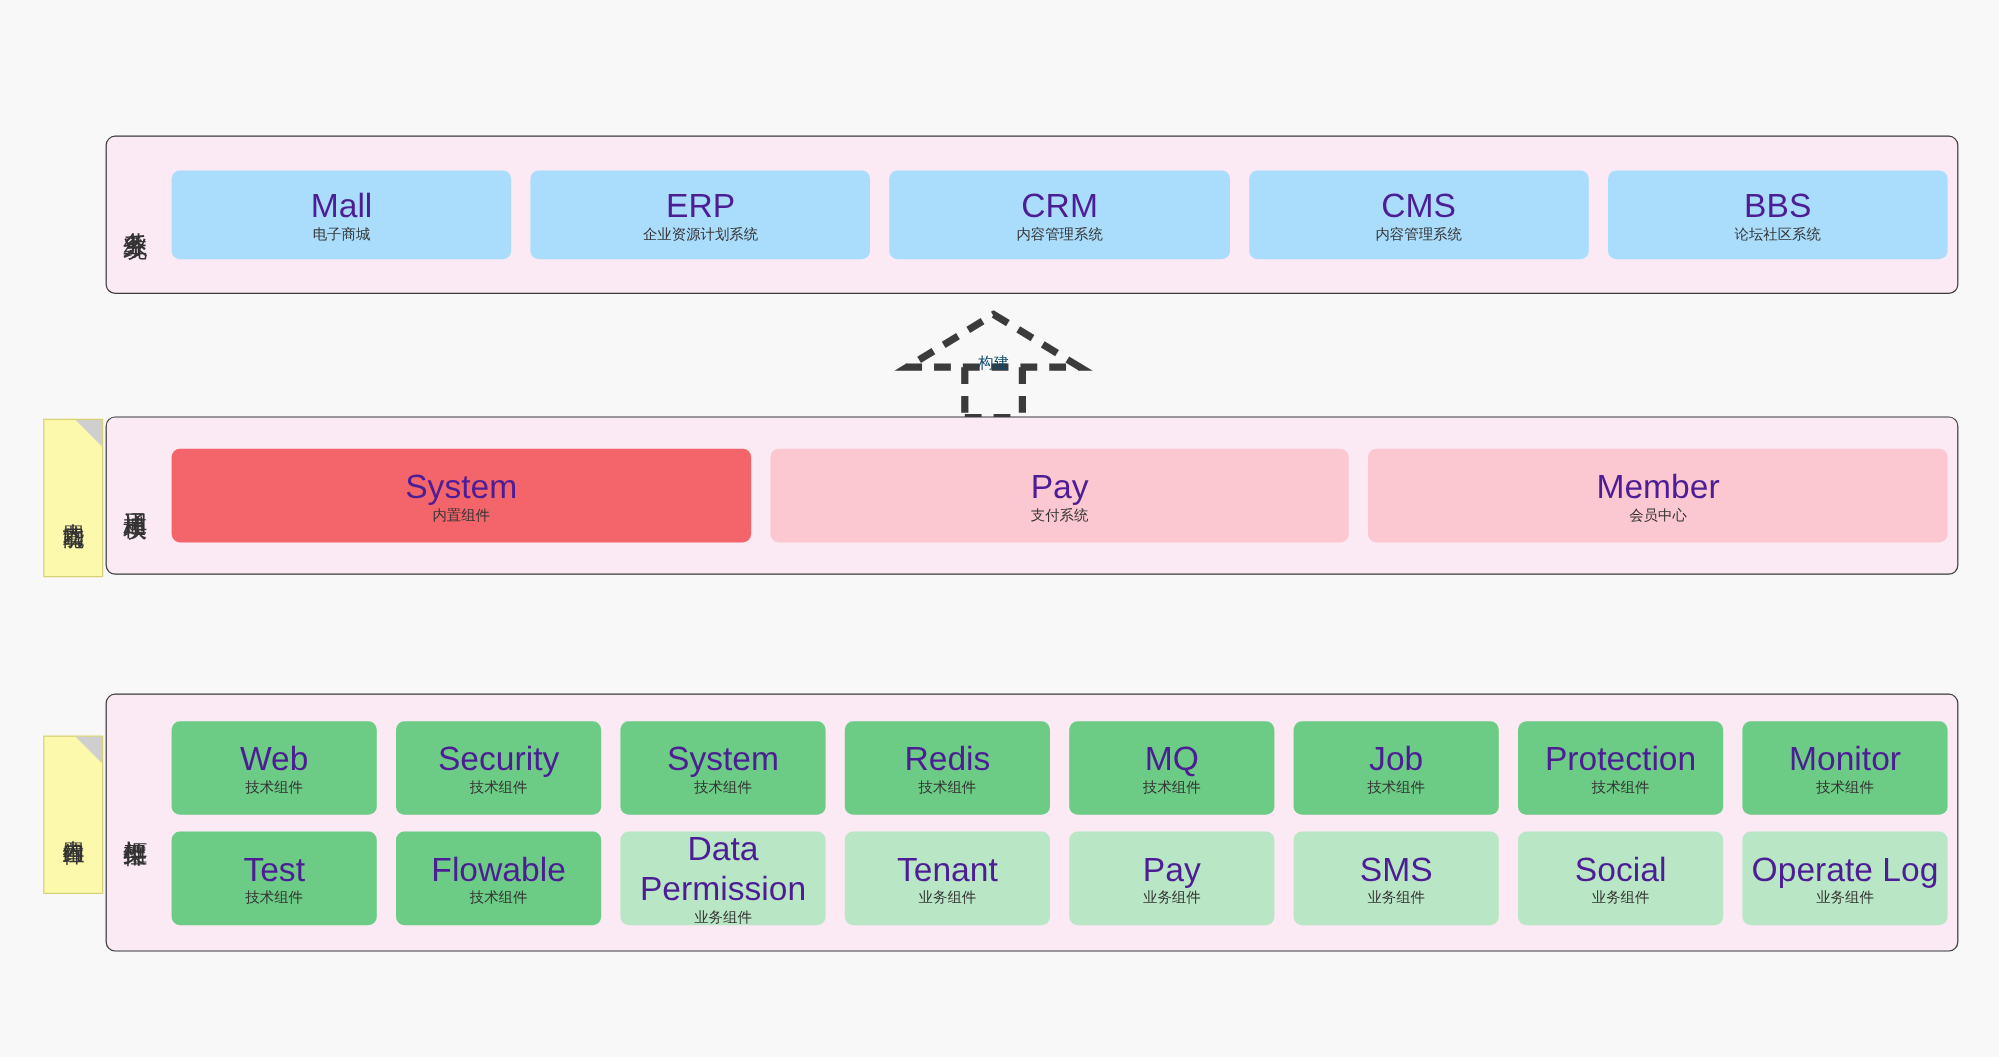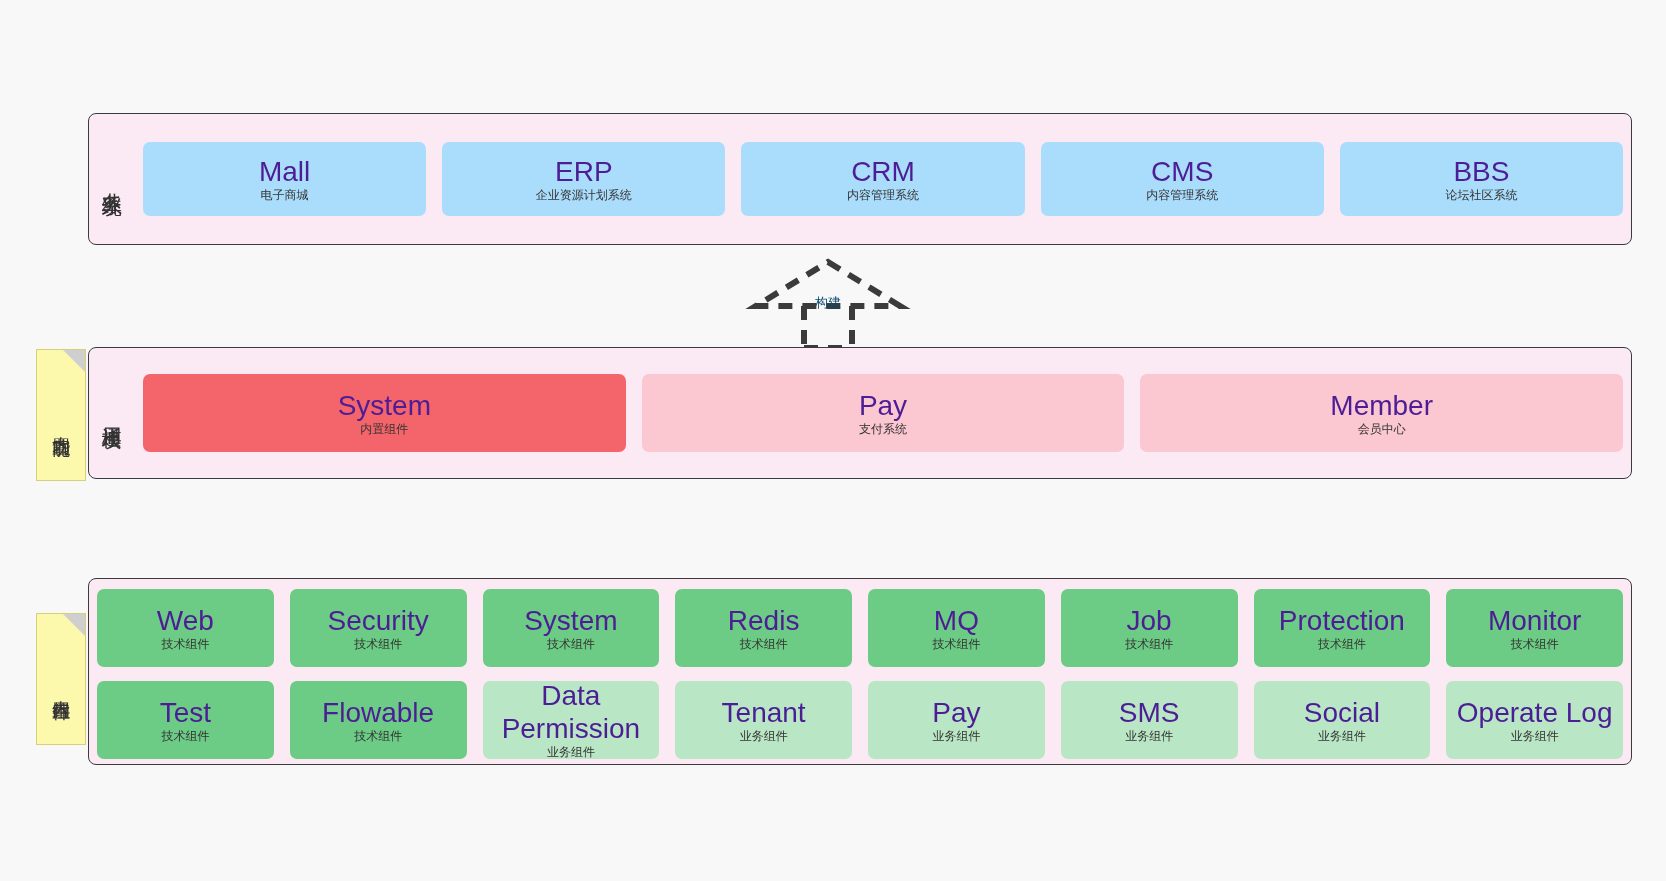--- a/index.html
+++ b/index.html
@@ -110,22 +110,21 @@
     height: 78px;
   }
   .c-red { background: #f4656b; }
   .c-pink { background: #fbc7d0; }
 
   
   #layer-framework {
     left: 88px;
     top: 578px;
     width: 1544px;
-    height: 187px;
-    flex-direction: column;
+    height: 215px;
   }
   #layer-framework .card {
     height: 78px;
   }
   .c-green { background: #6ccb84; }
   .c-lgreen { background: #b9e6c4; }
 
   
   .note {
     position: absolute;

